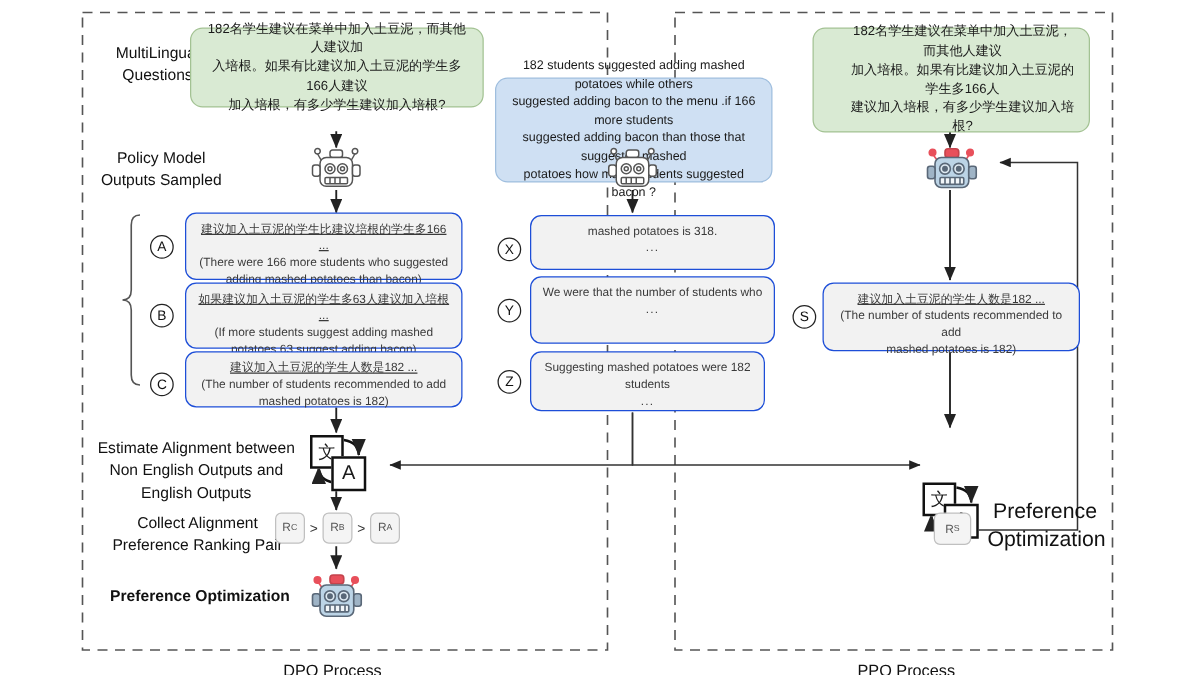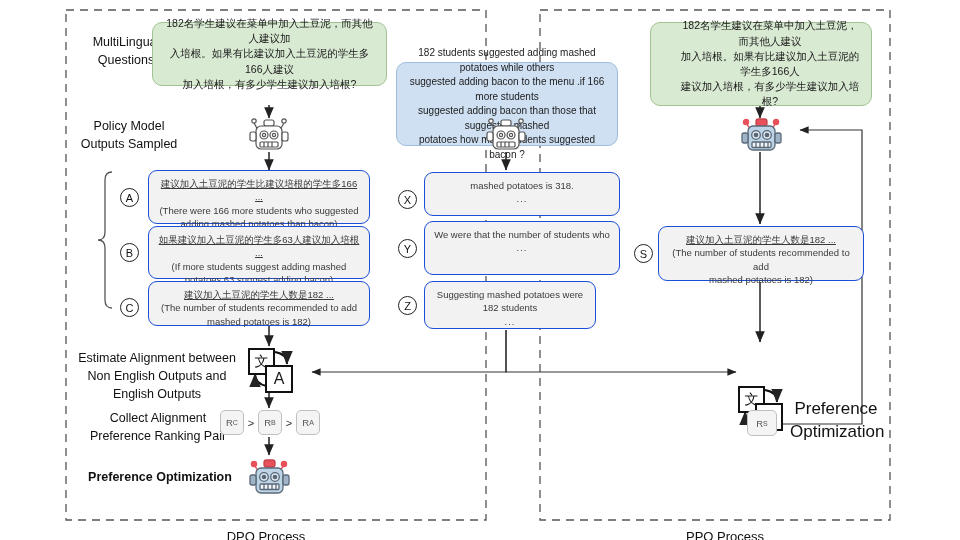--- a/index.html
+++ b/index.html
@@ -281,21 +281,21 @@
     <div class="l-dots">...</div>
   </div>
 
   <div class="abs tag" style="left:398px;top:239px;">Y</div>
   <div class="abs obox" style="left:424px;top:221px;width:196px;height:54px;">
     <div class="l-en">We were that the number of students who</div>
     <div class="l-dots">...</div>
   </div>
 
   <div class="abs tag" style="left:398px;top:296px;">Z</div>
-  <div class="abs obox" style="left:424px;top:281px;width:172px;height:48px;">
+  <div class="abs obox" style="left:424px;top:281px;width:188px;height:48px;">
     <div class="l-en">Suggesting mashed potatoes were 182 students</div>
     <div class="l-dots">...</div>
   </div>
 
   <div class="abs tag" style="left:634px;top:244px;">S</div>
   <div class="abs obox" style="left:658px;top:226px;width:206px;height:55px;">
     <div class="l-cn">建议加入土豆泥的学生人数是182 ...</div>
     <div class="l-en">(The number of students recommended to add</div>
     <div class="l-en">mashed potatoes is 182)</div>
   </div>

